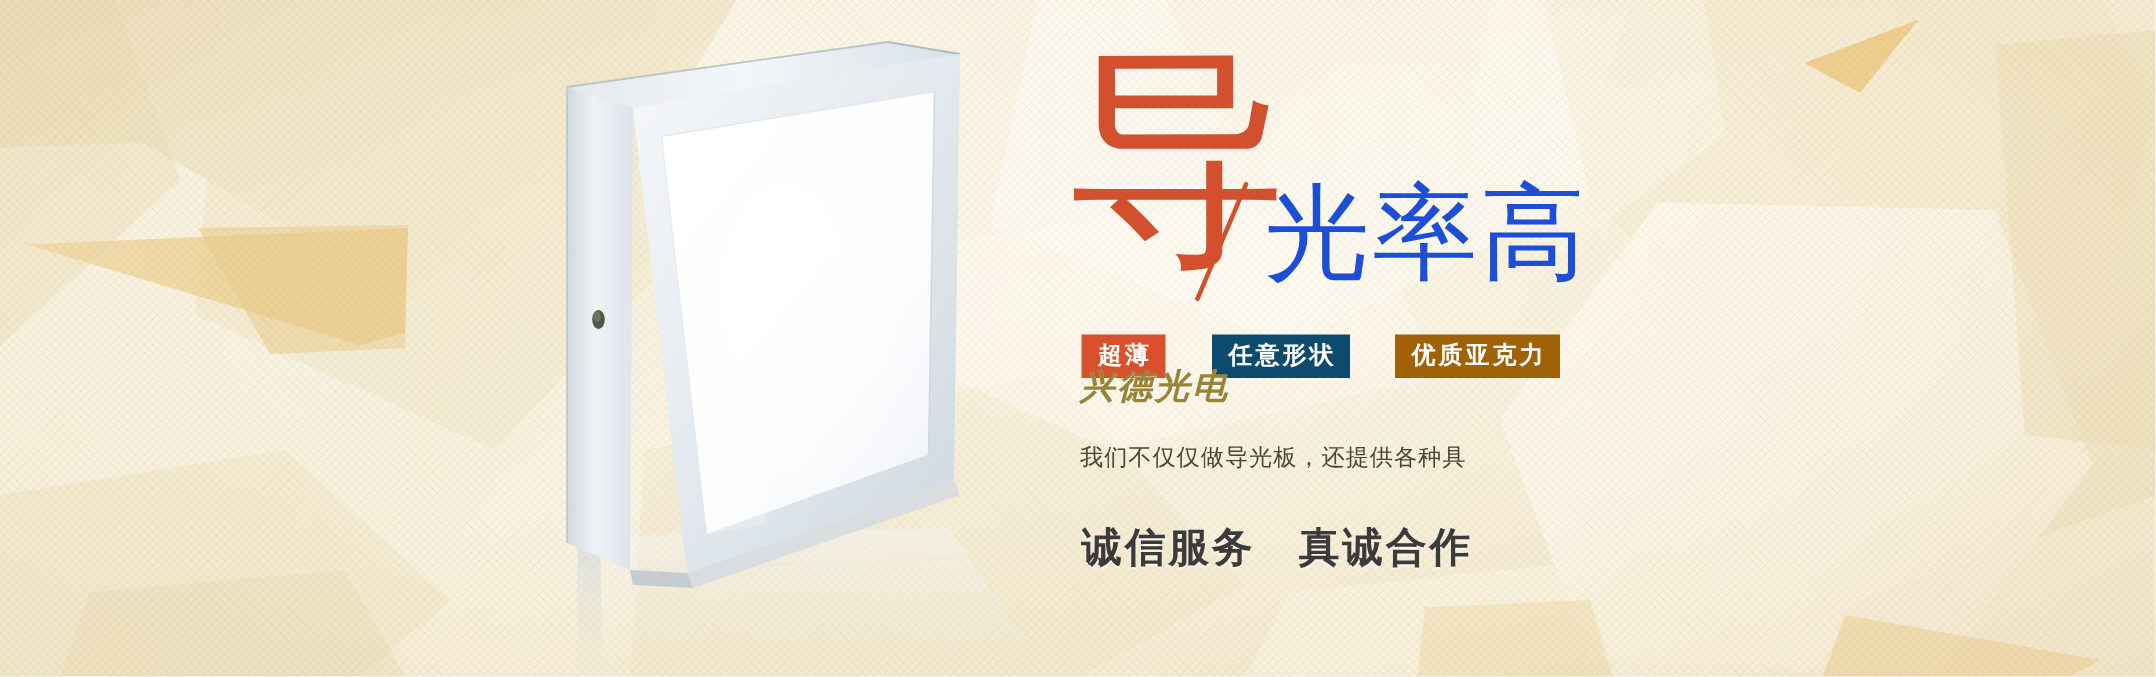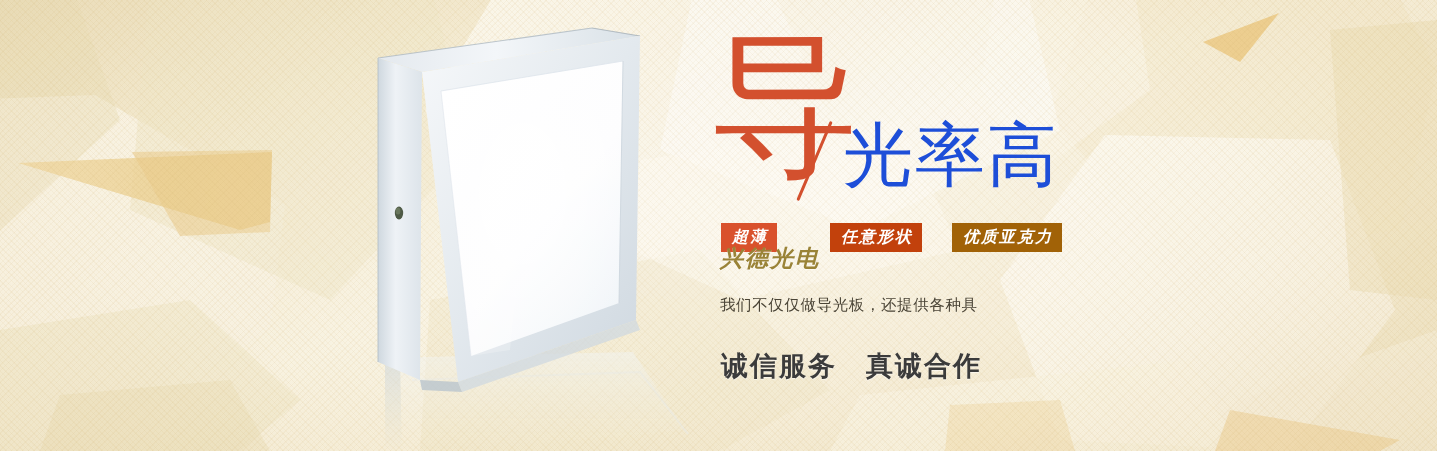--- a/index.html
+++ b/index.html
@@ -99,21 +99,20 @@
   .badge {
     display: inline-block;
     color: #ffffff;
     font-family: "DejaVu Serif", "Liberation Serif", serif;
     font-size: 16px;
     font-weight: 700;
     letter-spacing: 2px;
     padding: 6px 9px 7px 11px;
     line-height: 1;
     white-space: nowrap;
-    font-style: italic;
   }
   .badge-gap-a { width: 31px; }
   .badge-gap-b { width: 30px; }
 
   .brand {
     position: absolute;
     left: 11px; top: 210px;
     font-family: "DejaVu Serif", "Liberation Serif", serif;
     font-size: 23px;
     font-weight: 700;
@@ -281,21 +280,21 @@
 
     <div class="headline">
       <span class="headline-main" style="color: rgb(211, 80, 46);">导</span>
       <span class="headline-slash" style="background: rgb(211, 80, 46);"></span>
       <span class="headline-sub" style="color: #1d4ed8;">光率高</span>
     </div>
 
     <div class="badges">
       <span class="badge" style="background-color: rgb(217, 81, 44); color: rgb(255, 255, 255);">超薄</span>
       <span class="badge-gap-a"></span>
-      <span class="badge" style="background-color: #c2410c; color: rgb(255, 255, 255); margin-left: 22px;">任意形状</span>
+      <span class="badge" style="background-color: #0c4a6e; color: rgb(255, 255, 255);">任意形状</span>
       <span class="badge-gap-b"></span>
       <span class="badge" style="background-color: #a16207; color: rgb(255, 255, 255);">优质亚克力</span>
     </div>
 
     <div class="brand" style="color: rgb(154, 131, 55);">兴德光电</div>
 
     <div class="desc" style="color: rgb(74, 68, 54);">
       <div>我们不仅仅做导光板，还提供各种具</div>
     </div>
 

